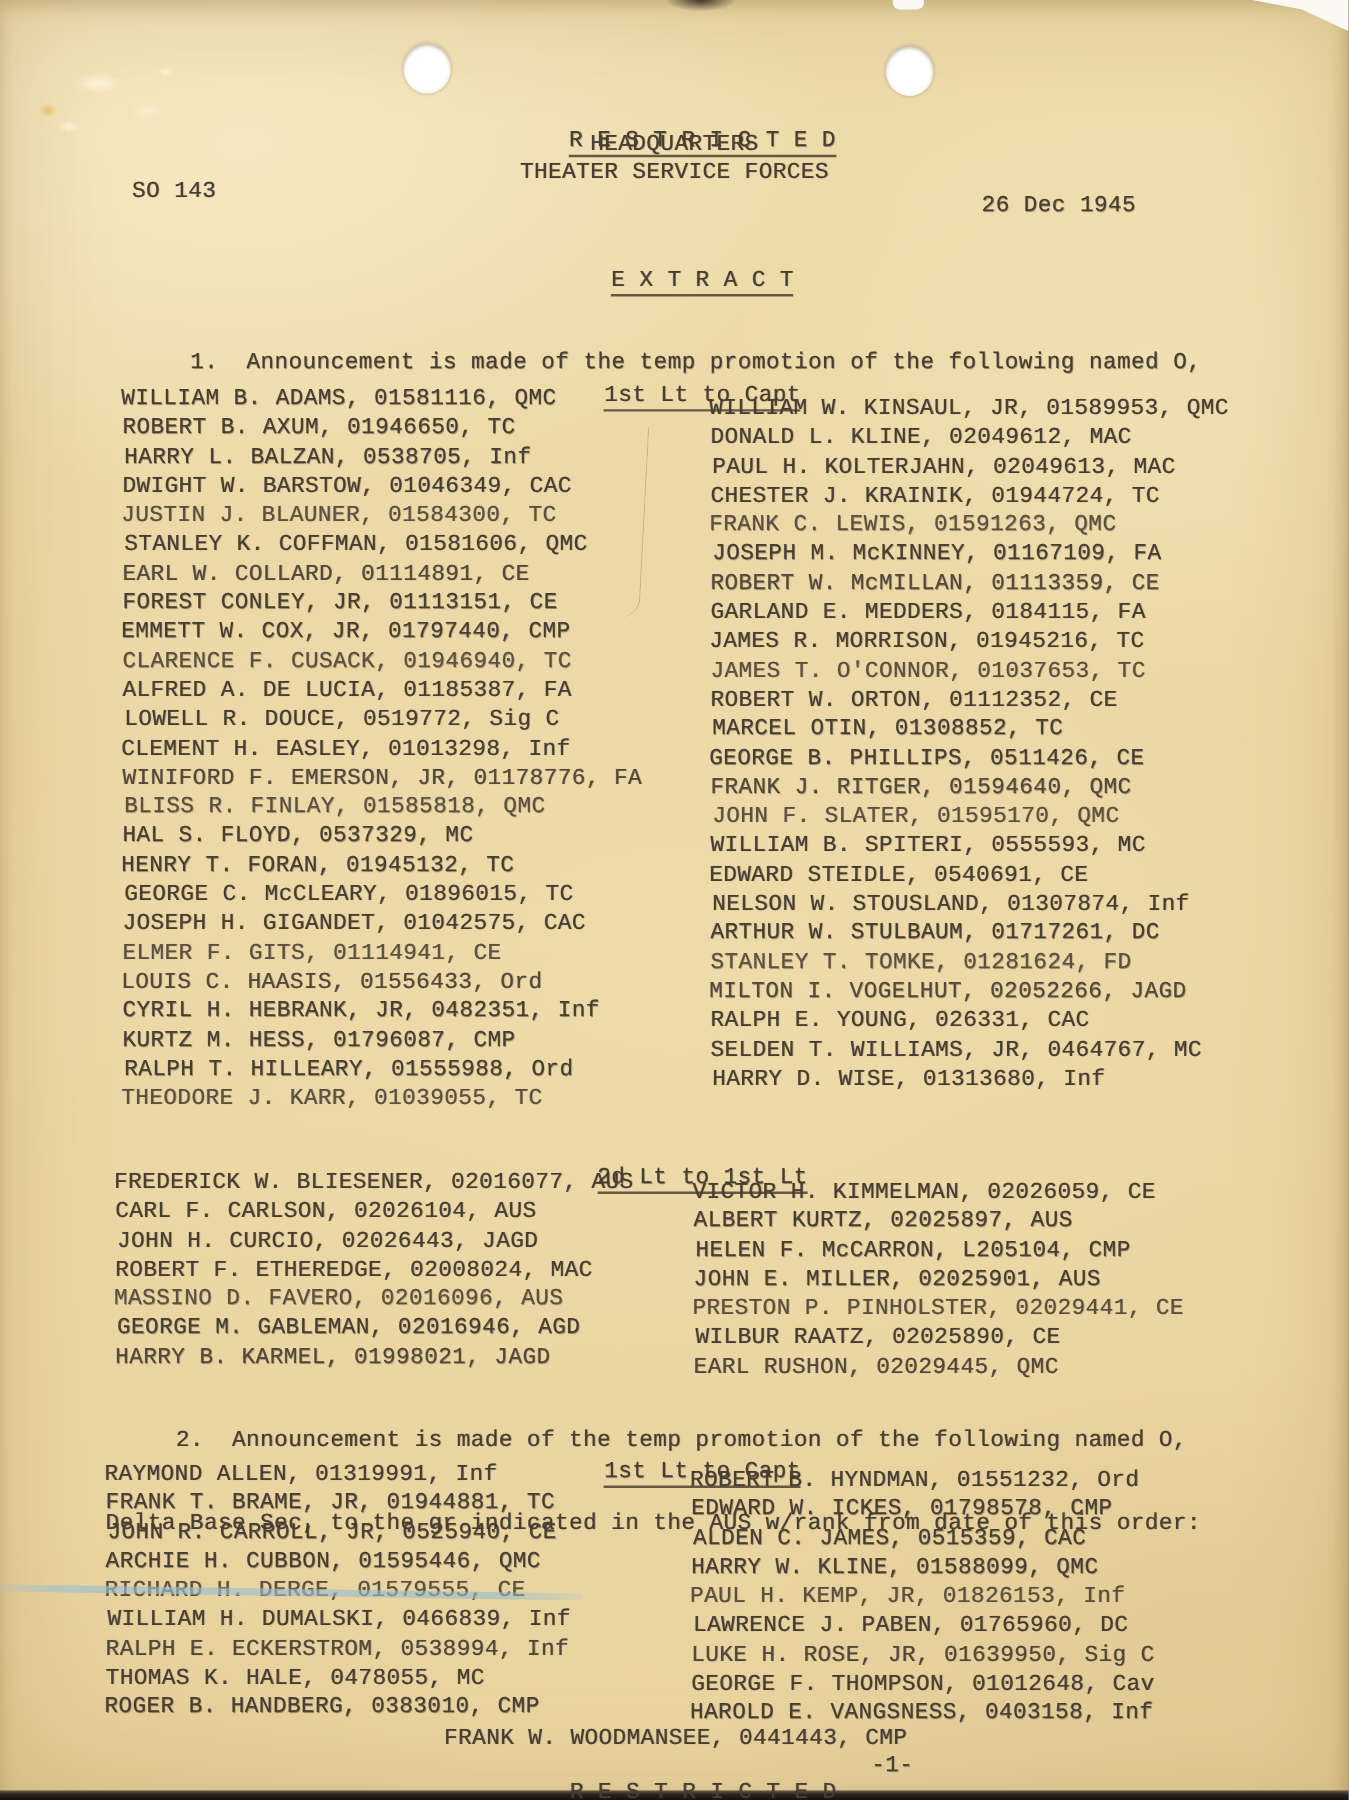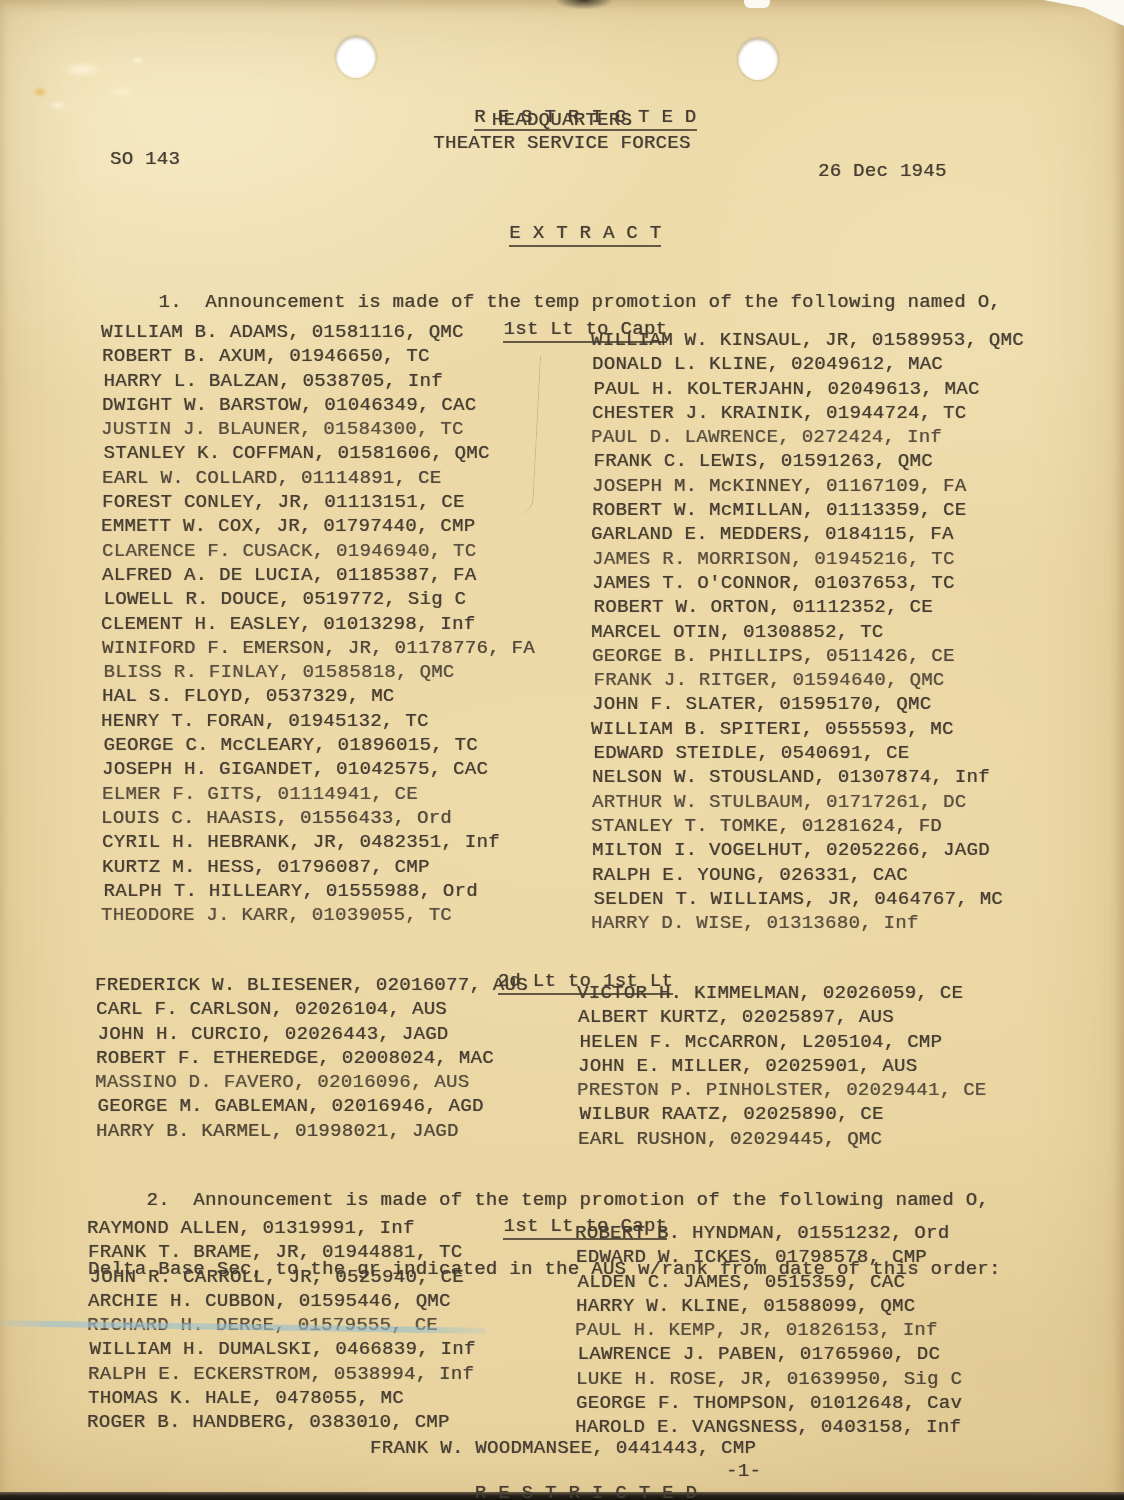--- a/index.html
+++ b/index.html
@@ -113,21 +113,20 @@
       <div class="tline">CYRIL H. HEBRANK, JR, 0482351, Inf</div>
       <div class="tline">KURTZ M. HESS, 01796087, CMP</div>
       <div class="tline">RALPH T. HILLEARY, 01555988, Ord</div>
       <div class="tline">THEODORE J. KARR, 01039055, TC</div>
     </div>
   <div class="abs tcol" style="left:592px;top:328px;">
       <div class="tline">WILLIAM W. KINSAUL, JR, 01589953, QMC</div>
       <div class="tline">DONALD L. KLINE, 02049612, MAC</div>
       <div class="tline">PAUL H. KOLTERJAHN, 02049613, MAC</div>
       <div class="tline">CHESTER J. KRAINIK, 01944724, TC</div>
-      <div class="tline">PAUL D. LAWRENCE, 0272424, Inf</div>
       <div class="tline">FRANK C. LEWIS, 01591263, QMC</div>
       <div class="tline">JOSEPH M. McKINNEY, 01167109, FA</div>
       <div class="tline">ROBERT W. McMILLAN, 01113359, CE</div>
       <div class="tline">GARLAND E. MEDDERS, 0184115, FA</div>
       <div class="tline">JAMES R. MORRISON, 01945216, TC</div>
       <div class="tline">JAMES T. O'CONNOR, 01037653, TC</div>
       <div class="tline">ROBERT W. ORTON, 01112352, CE</div>
       <div class="tline">MARCEL OTIN, 01308852, TC</div>
       <div class="tline">GEORGE B. PHILLIPS, 0511426, CE</div>
       <div class="tline">FRANK J. RITGER, 01594640, QMC</div>

